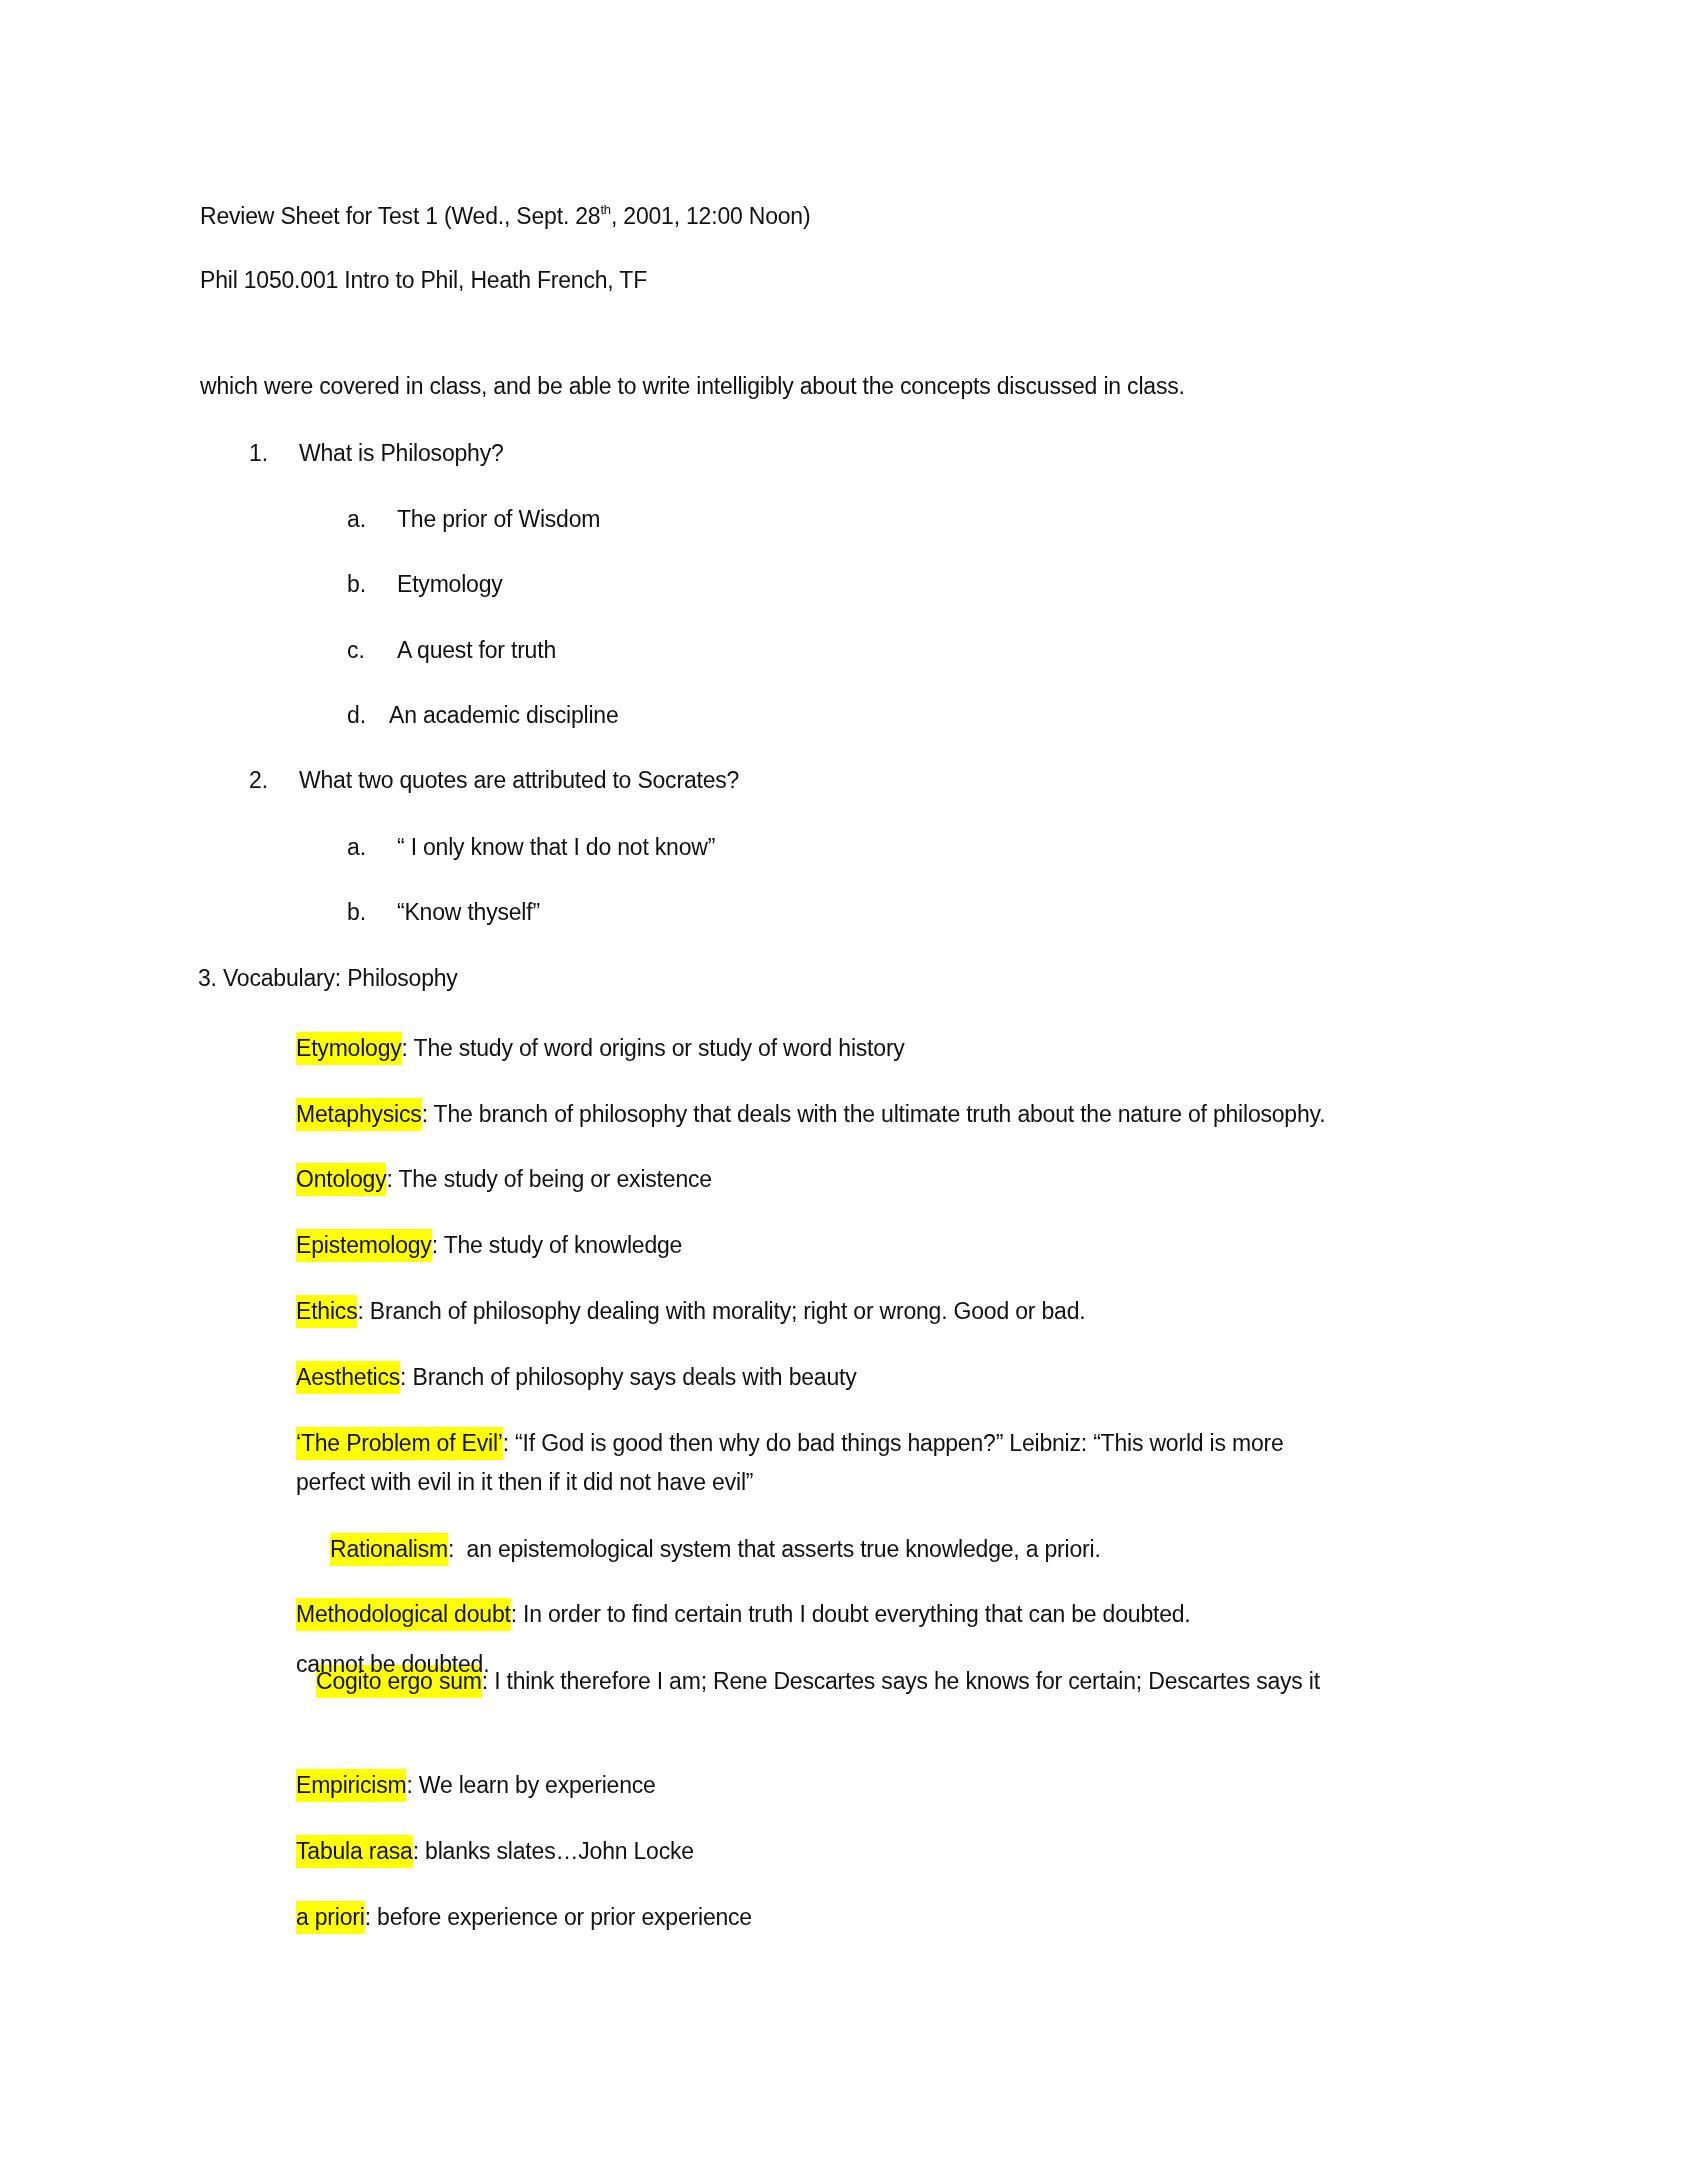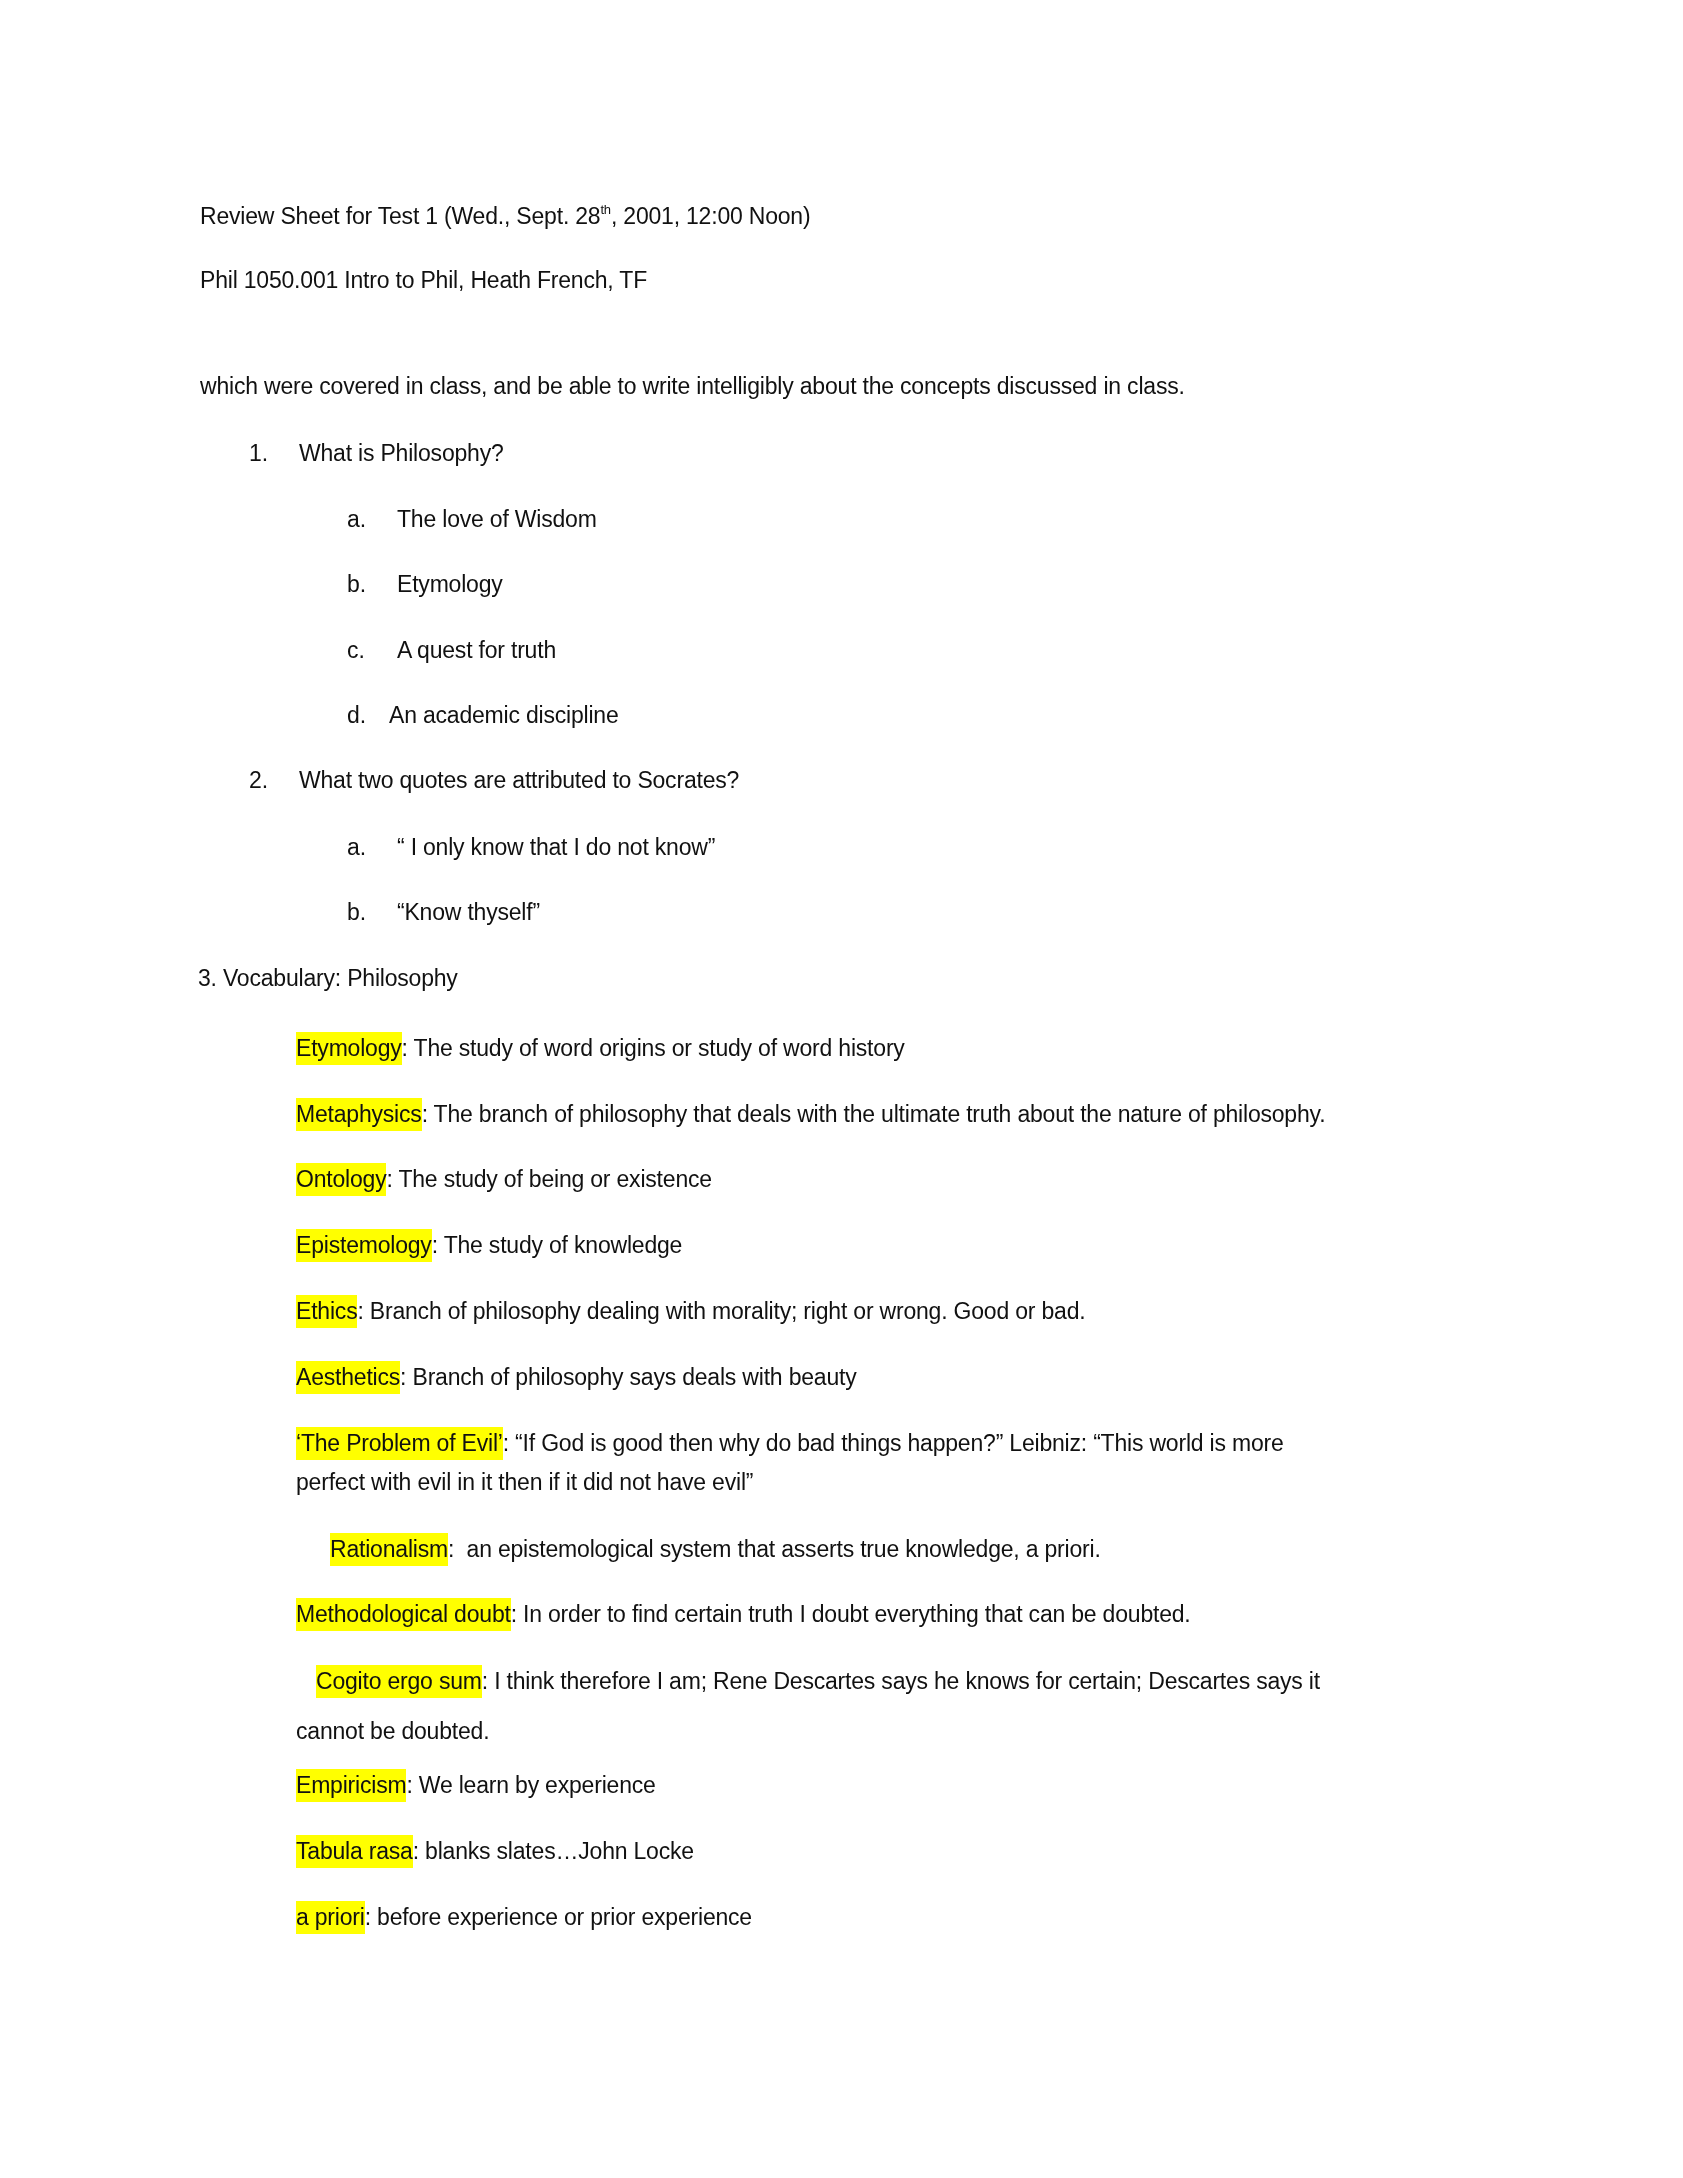--- a/index.html
+++ b/index.html
@@ -55,21 +55,21 @@
 
   <div class="line" style="left:200px; top:265px;">Phil 1050.001 Intro to Phil, Heath French, TF</div>
 
   <div class="line" style="left:200px; top:371px;">which were covered in class, and be able to write intelligibly about the concepts discussed in class.</div>
 
   <div>
     <div class="num" style="left:249px; top:438px;">1.</div>
     <div class="line" style="left:299px; top:438px;">What is Philosophy?</div>
 
     <div class="num" style="left:347px; top:504px;">a.</div>
-    <div class="line" style="left:397px; top:504px;">The love of Wisdom</div>
+    <div class="line" style="left:397px; top:504px;">The prior of Wisdom</div>
 
     <div class="num" style="left:347px; top:569px;">b.</div>
     <div class="line" style="left:397px; top:569px;">Etymology</div>
 
     <div class="num" style="left:347px; top:635px;">c.</div>
     <div class="line" style="left:397px; top:635px;">A quest for truth</div>
 
     <div class="num" style="left:347px; top:700px;">d.</div>
     <div class="line" style="left:389px; top:700px;">An academic discipline</div>
   </div>
@@ -121,21 +121,21 @@
       <span class="term">Rationalism</span><span style="white-space:pre;">:  an epistemological system that asserts true knowledge, a priori.</span>
     </div>
 
     <div class="line vocab-item" style="left:296px; top:1599px;">
       <span class="term">Methodological doubt</span><span>: In order to find certain truth I doubt everything that can be doubted.</span>
     </div>
 
     <div class="line vocab-item" style="left:296px; top:1666px;padding-left:20px;">
       <span class="term">Cogito ergo sum</span><span>: I think therefore I am; Rene Descartes says he knows for certain; Descartes says it</span>
     </div>
-    <div class="line" style="left:296px; top:1716px;">cannot be doubted.</div>
+    <div class="line" style="left:296px; top:1649px;">cannot be doubted.</div>
 
     <div class="line vocab-item" style="left:296px; top:1770px;">
       <span class="term">Empiricism</span><span>: We learn by experience</span>
     </div>
 
     <div class="line vocab-item" style="left:296px; top:1836px;">
       <span class="term">Tabula rasa</span><span>: blanks slates…John Locke</span>
     </div>
 
     <div class="line vocab-item" style="left:296px; top:1902px;">

